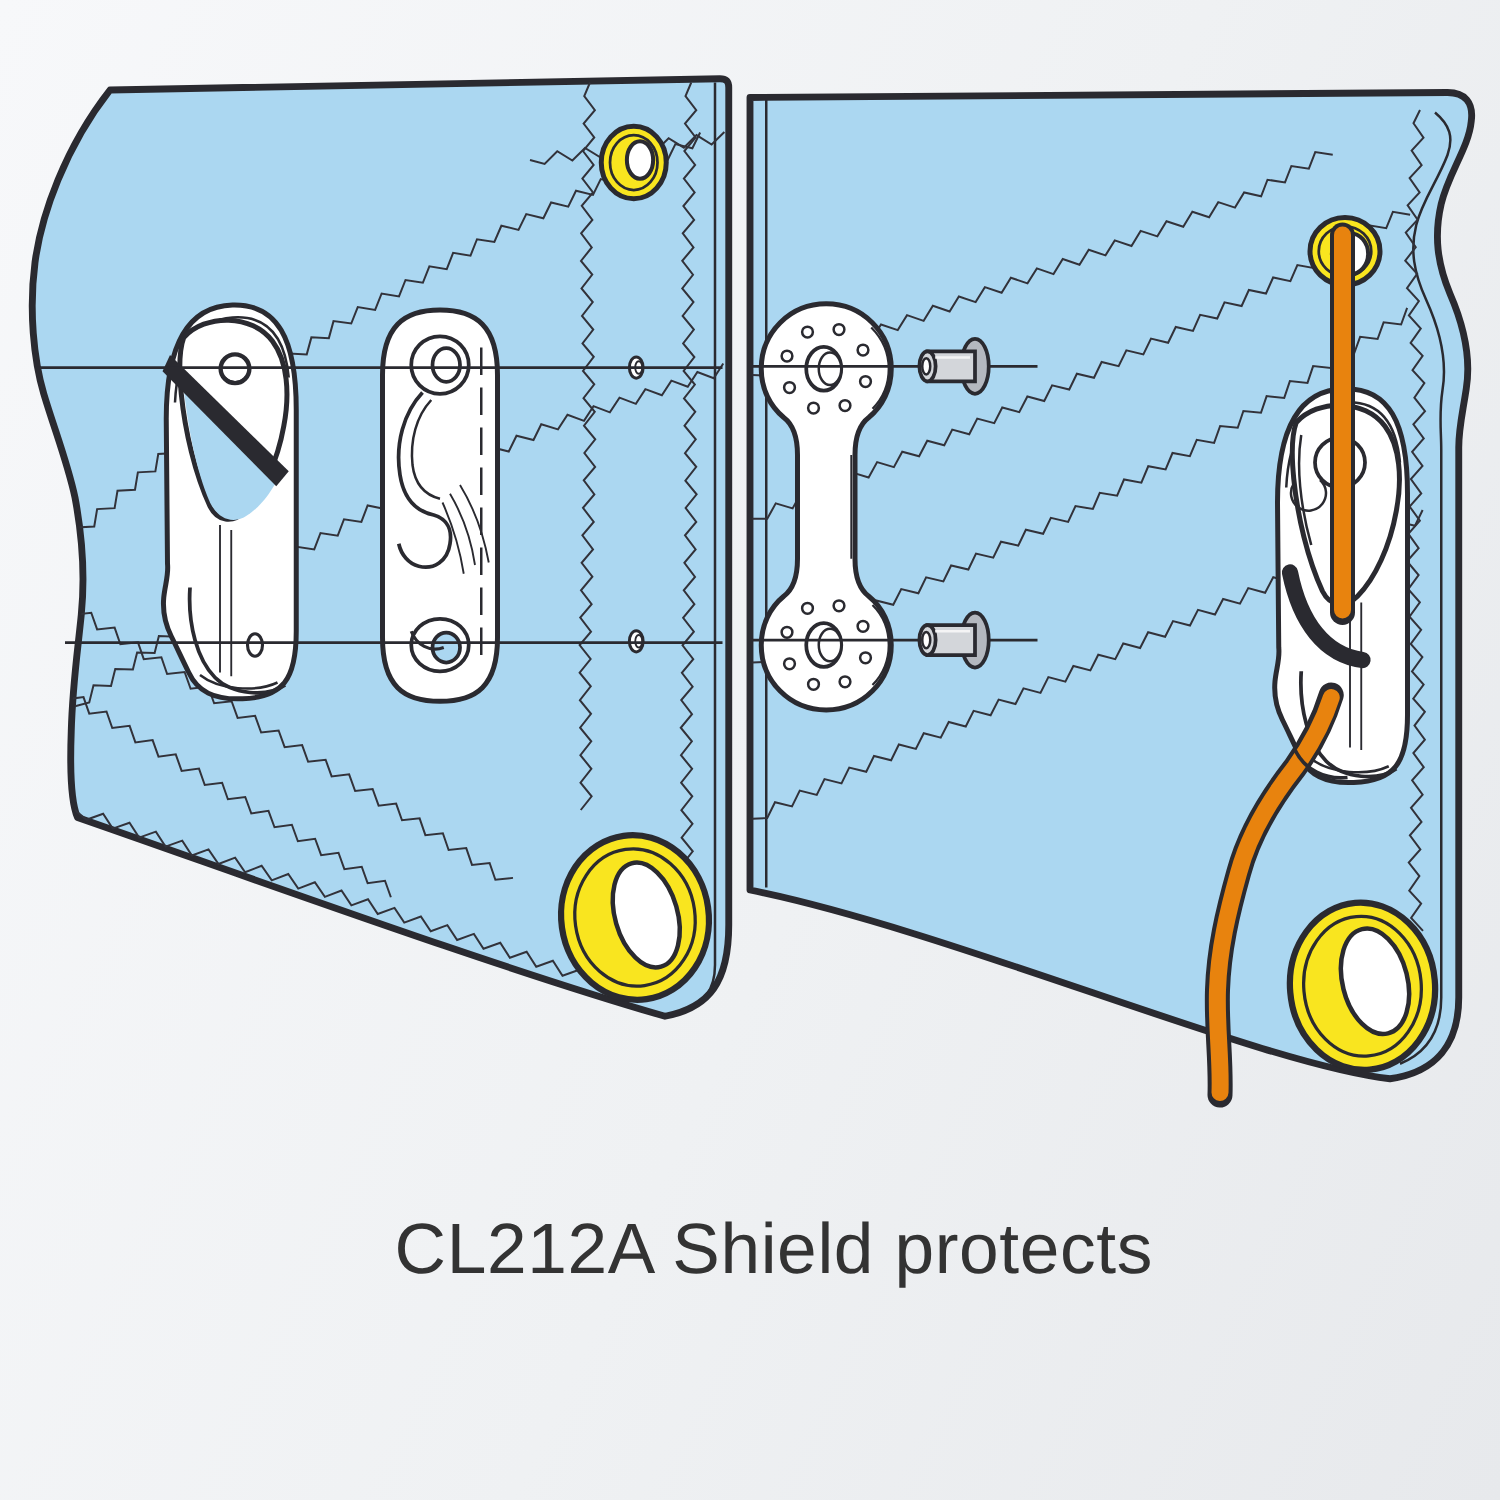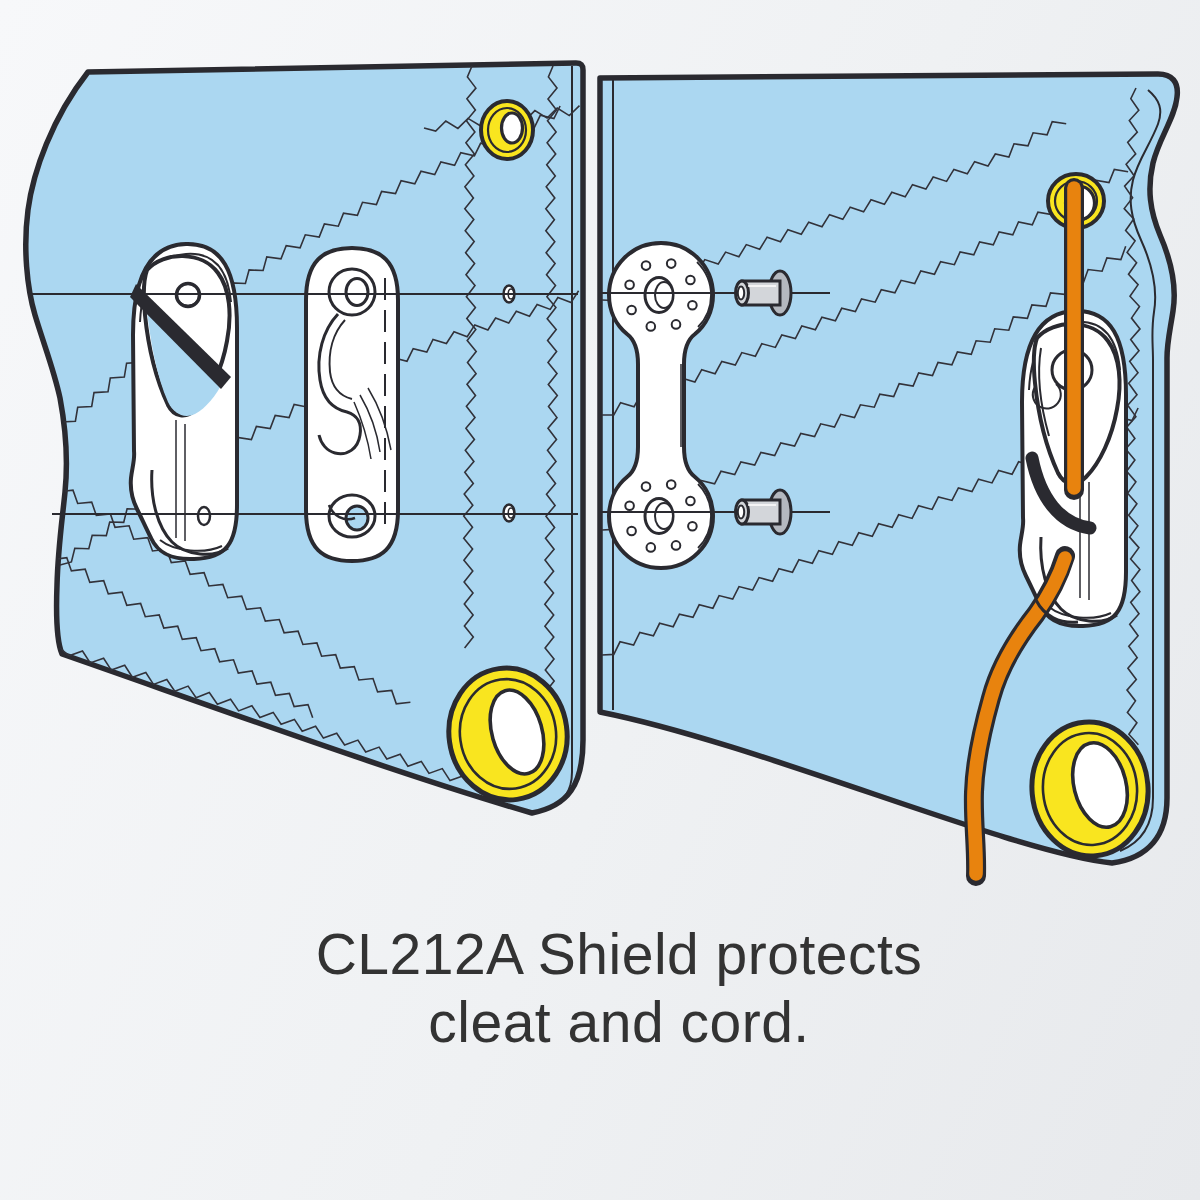--- a/index.html
+++ b/index.html
@@ -16,21 +16,21 @@
   .stitch{fill:none;stroke:var(--stitch,#32323a);stroke-width:1.6;}
   .thin{fill:none;stroke:var(--outline,#2a2a30);}
   .dark{fill:var(--outline,#2a2a30);stroke:none;}
   .grom{fill:var(--grommet-yellow,#f9e51f);stroke:var(--outline,#2a2a30);}
   .cord-out{fill:none;stroke:var(--outline,#2a2a30);stroke-linecap:round;}
   .cord-core{fill:none;stroke:var(--cord-orange,#e8830e);stroke-linecap:round;}
   .rivet-body{fill:var(--rivet-gray,#d3d6da);stroke:var(--outline,#2a2a30);stroke-width:3;}
   .rivet-flange{fill:var(--rivet-flange,#b4b8bf);stroke:var(--outline,#2a2a30);stroke-width:3;}
   .align{stroke:var(--outline,#2a2a30);stroke-width:2.2;fill:none;}
   .caption{
-    position:absolute;left:0;right:0;top:920px;padding-left:38px;
+    position:absolute;left:0;right:0;top:965px;padding-left:38px;
     text-align:center;color:var(--text,#333);
     font-size:57px;line-height:68px;font-weight:400;
     letter-spacing:0.5px;
   }
 </style>
 </head>
 <body>
 
 <div class="stage">
 <svg width="1200" height="1200" viewBox="0 0 1200 1200">
@@ -201,15 +201,14 @@
       <path class="cord-out" stroke-width="20" d="M 1065 556 C 1057 582 1046 600 1036 614 C 1014 642 999 668 991 698 C 982 730 975 760 974 792 C 973 822 977 848 976 876"></path>
       <path class="cord-core" stroke-width="13.6" d="M 1065 558 C 1057 583 1046 600 1036 614 C 1014 642 999 668 991 698 C 982 730 975 760 974 792 C 973 822 977 848 976 874"></path>
     </g>
     <path class="thin" stroke-width="3" d="M 1036 600 C 1044 616 1060 624 1078 622"></path>
   </g>
 
 </svg>
 
 <div class="caption">
   <div>CL212A Shield protects</div>
-  <div>cleat and cord.</div>
 </div>
 </div>
 
 </body></html>

